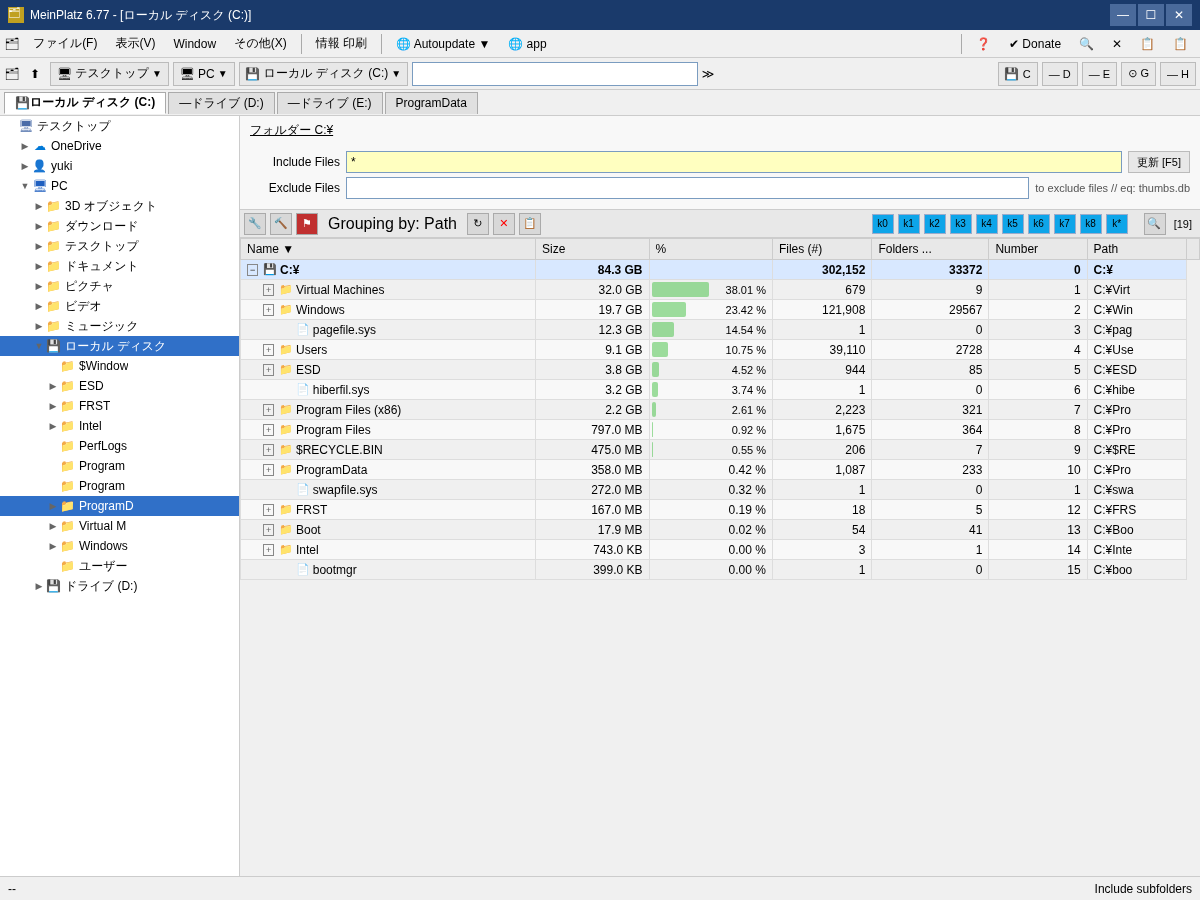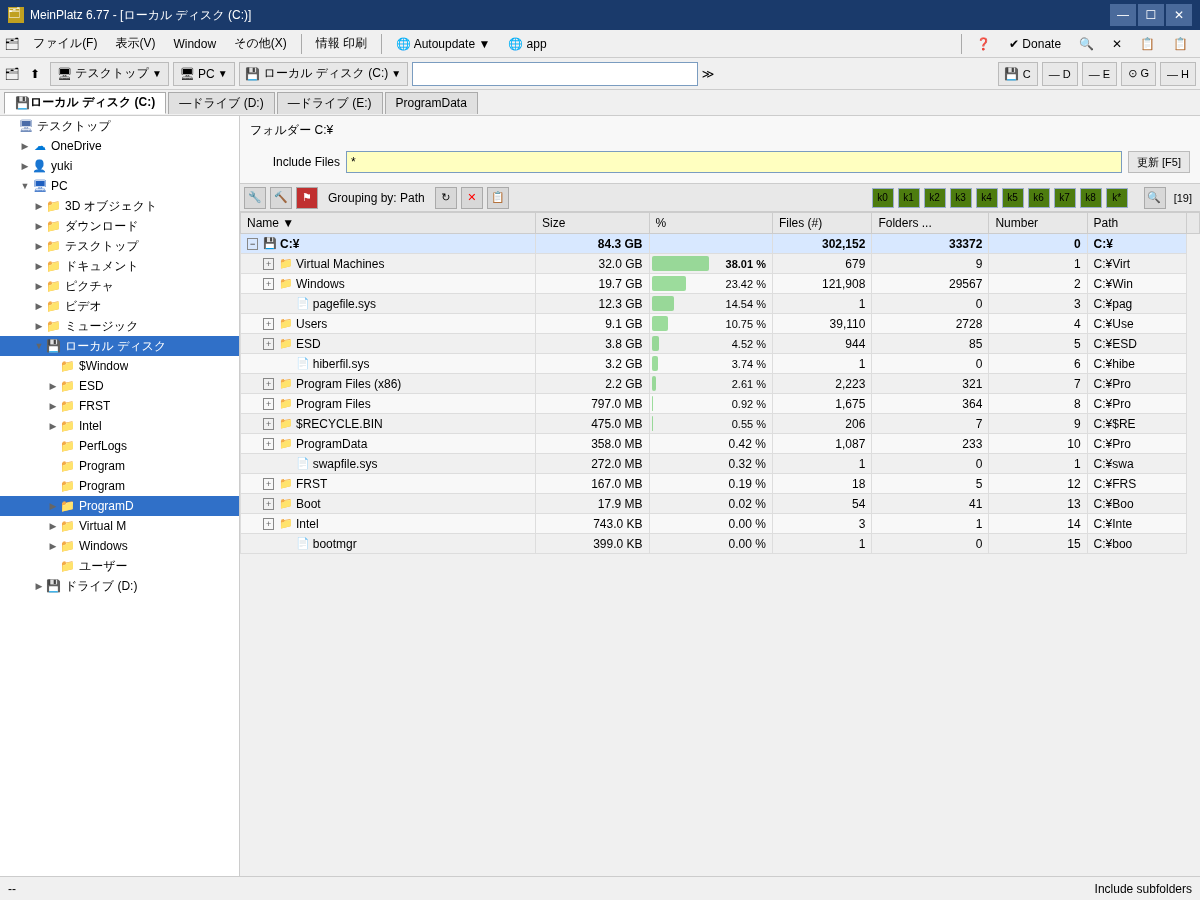--- a/index.html
+++ b/index.html
@@ -140,21 +140,21 @@
       font-size: 12px;
     }
     .search-btn {
       height: 22px;
       padding: 0 8px;
       background: #e8e8e8;
       border: 1px solid #bbb;
       cursor: pointer;
       font-size: 11px;
     }
-    .folder-info { font-size: 12px; margin-bottom: 8px; }
+    .folder-info { font-size: 12px; margin-bottom: 8px; text-decoration: underline; }
     .search-time { font-size: 11px; color: #444; }
     .exclude-note { font-size: 11px; color: #555; }
 
     
     .results-toolbar {
       background: #e8e8e8;
       height: 28px;
       display: flex;
       align-items: center;
       padding: 0 4px;
@@ -165,26 +165,26 @@
       height: 22px;
       width: 22px;
       background: #d8d8d8;
       border: 1px solid #aaa;
       cursor: pointer;
       display: flex;
       align-items: center;
       justify-content: center;
       font-size: 11px;
     }
-    .rtool-group-label { font-size: 12px; padding: 0 6px; }
+    .rtool-group-label { font-size: 16px; padding: 0 6px; }
     .rtool-num-btn {
       height: 20px;
       min-width: 22px;
       padding: 0 2px;
-      background: #4d7c0f;
+      background: #0ea5e9;
       border: 1px solid #9aaccc;
       cursor: pointer;
       font-size: 10px;
       display: flex; align-items: center; justify-content: center;
     }
 
     
     .file-table-container {
       flex: 1;
       overflow-y: auto;
@@ -461,20 +461,25 @@
 
     <div class="search-header">
       <div class="folder-info">
         <span>フォルダー  C:¥</span>
       </div>
       <div class="search-row" style="margin-top:12px;">
         <span class="search-label">Include Files</span>
         <input class="search-input" type="text" value="*" style="">
         <button class="search-btn">更新 [F5]</button>
       </div>
+      <div class="search-row">
+        <span class="search-label">Exclude Files</span>
+        <input class="search-input" type="text" value="" style="background: white;">
+        <span class="exclude-note">to exclude files // eq: thumbs.db</span>
+      </div>
     </div>
 
     <div class="results-toolbar">
       <button class="rtool-btn">🔧</button>
       <button class="rtool-btn">🔨</button>
       <button class="rtool-btn" style="background:#c03030; color:white;">⚑</button>
       <span class="rtool-group-label">Grouping by: Path</span>
       <button class="rtool-btn">↻</button>
       <button class="rtool-btn" style="color:red;">✕</button>
       <button class="rtool-btn">📋</button>
@@ -526,21 +531,21 @@
             </tr>
             <tr>
               <td class="td-name">
                 <div class="name-cell-inner" style="padding-left: 16px;">
                   <span class="expand-btn" style="border: 1px solid rgb(136, 136, 136); padding: 0px 2px; font-size: 9px;">+</span>
                   <span class="file-icon" style="color: rgb(232, 200, 48);">📁</span>
                   <span>Virtual Machines</span>
                 </div>
               </td>
               <td class="td-size">32.0 GB</td>
-              <td class="td-pct" style="position: relative; min-width: 70px;"><div style="position: absolute; top: 2px; bottom: 2px; left: 2px; width: 57px; background: rgb(64, 192, 64); opacity: 0.5; border-radius: 2px;"></div><span style="position: relative; z-index: 1; font-size: 11px; font-weight: bold;">38.01 %</span></td>
+              <td class="td-pct" style="position: relative; min-width: 70px;"><div style="position: absolute; top: 2px; bottom: 2px; left: 2px; width: 57px; background: rgb(64, 192, 64); opacity: 0.5; border-radius: 2px;"></div><span style="position: relative; z-index: 1; font-size: 11px;">38.01 %</span></td>
               <td class="td-files">679</td>
               <td class="td-folders">9</td>
               <td class="td-number">1</td>
               <td class="td-path">C:¥Virt</td>
             </tr>
             <tr>
               <td class="td-name">
                 <div class="name-cell-inner" style="padding-left: 16px;">
                   <span class="expand-btn" style="border: 1px solid rgb(136, 136, 136); padding: 0px 2px; font-size: 9px;">+</span>
                   <span class="file-icon" style="color: rgb(232, 200, 48);">📁</span>

